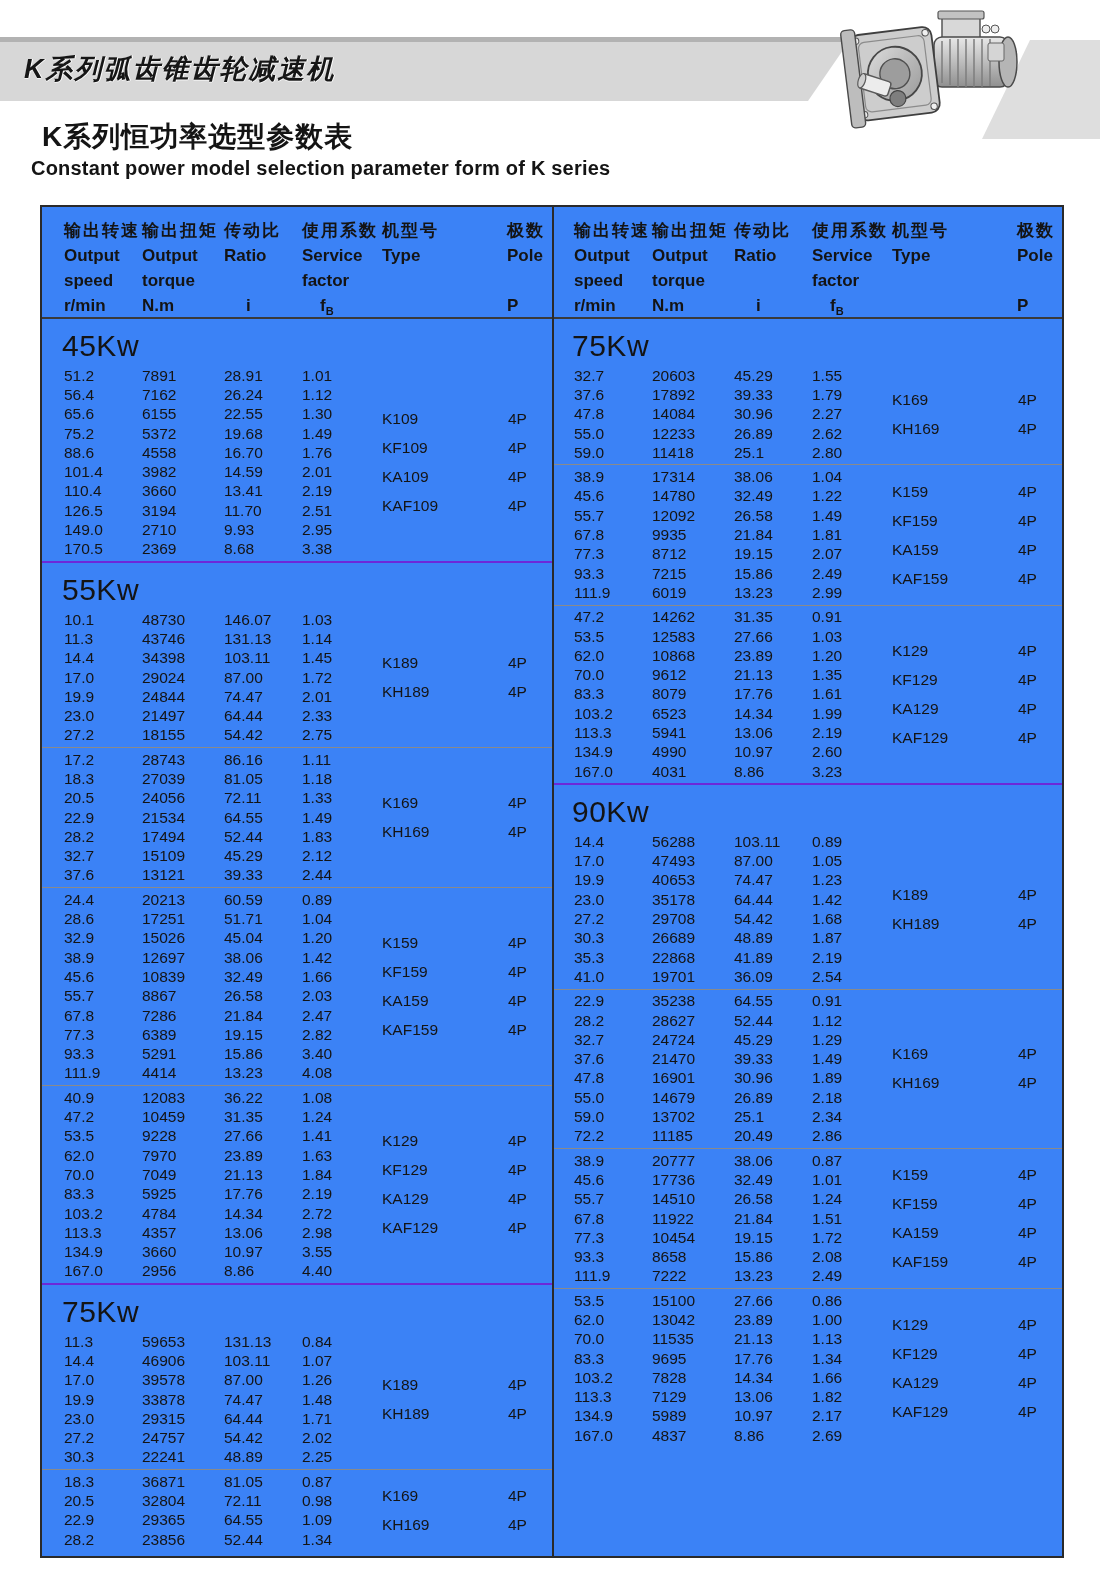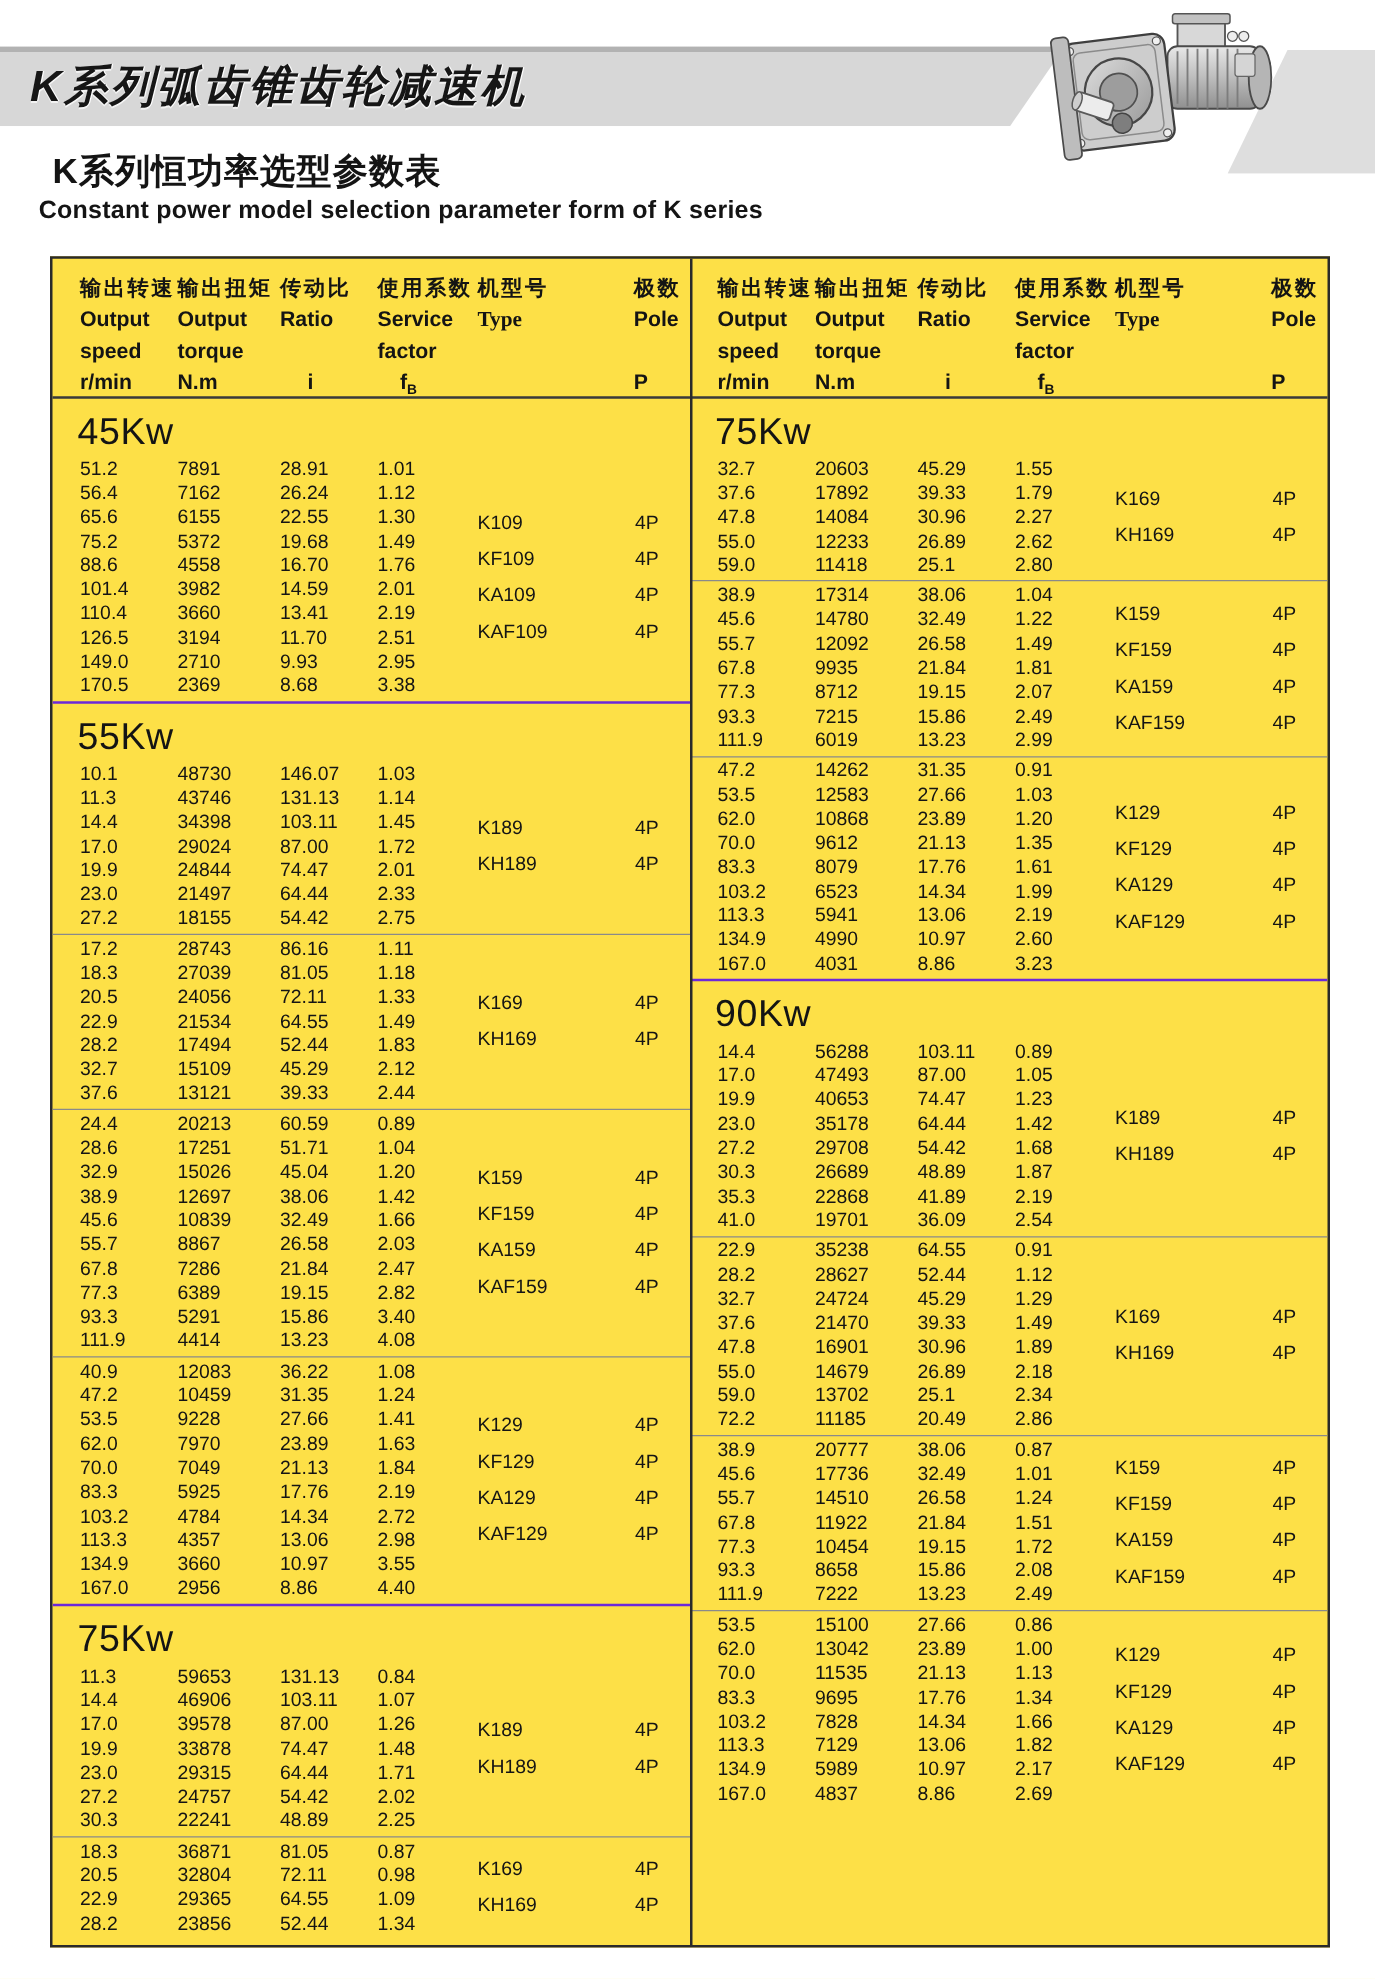--- a/index.html
+++ b/index.html
@@ -3,41 +3,41 @@
 <meta charset="utf-8">
 <style>
   * { box-sizing: border-box; margin: 0; padding: 0; }
   html,body { width: 1100px; height: 1583px; background: #ffffff; font-family: "Liberation Sans", sans-serif; color: #141414; position: relative; overflow: hidden; }
 
   
   .banner { position: absolute; top: 37px; left: 0; width: 852px; height: 64px;
     background: linear-gradient(180deg,#b2b2b2 0,#b2b2b2 5px,#d7d7d7 5px);
     clip-path: polygon(0 0, 100% 0, calc(100% - 44px) 100%, 0 100%);
     display: flex; align-items: center; padding-left: 24px; }
-  .banner-title { font-size: 35px; font-weight: bold; font-style: italic; letter-spacing: 2px; color:#161616;
+  .banner-title { font-size: 27px; font-weight: bold; font-style: italic; letter-spacing: 2px; color:#161616;
     text-shadow: 1px 0 0 #ffffff, 0 1px 0 #f2f2f2; }
   .band-right { position: absolute; top: 40px; left: 956px; width: 144px; height: 99px;
     background: #dedede; clip-path: polygon(74px 0, 100% 0, 100% 100%, 26px 100%); }
   .gear-art { position: absolute; top: 3px; left: 838px; width: 190px; height: 126px; z-index: 3; }
 
   
   .doc-title-zh { position: absolute; left: 42px; top: 118px; font-size: 28px; font-weight: bold; letter-spacing: 1px; }
   .doc-title-en { position: absolute; left: 31px; top: 157px; font-size: 20px; letter-spacing: 0.2px; font-weight: bold; }
 
   
   .param-table { position: absolute; left: 40px; top: 205px; width: 1024px; height: 1353px;
-    border: 2px solid #2a2a2a; display: flex; flex-direction: column; background:#fde047; }
+    border: 2px solid #2a2a2a; display: flex; flex-direction: column; background:#3b82f6; }
   .center-divider { position: absolute; top: 0; bottom: 0; left: 50%; width: 2px; background: #2a2a2a; }
 
   .table-header { height: 112px; border-bottom: 2px solid #3a3a3a; display: grid; grid-template-columns: 1fr 1fr; }
   .header-half { padding: 11px 0 0 22px; display: flex; }
   .hcol { display: flex; flex-direction: column; }
   .hline { height: 25px; line-height: 25px; font-weight: bold; font-size: 17px; white-space: nowrap; }
   .hline.zh { letter-spacing: 2px; }
-  .hc0 { width: 78px; } .hc1 { width: 82px; } .hc2 { width: 78px; } .hc3 { width: 80px; } .hc4 { width: 125px; font-family: Liberation Serif, serif; } .hc5 { flex: 1; }
+  .hc0 { width: 78px; } .hc1 { width: 82px; } .hc2 { width: 78px; } .hc3 { width: 80px; } .hc4 { width: 125px; } .hc5 { flex: 1; }
   .hc2 .hline.unit { padding-left: 22px; }
   .hc3 .hline.unit { padding-left: 18px; }
   .hline sub { font-size: 11px; }
 
   .table-body { flex: 1; display: grid; grid-template-columns: 1fr 1fr; align-items: stretch; }
   .body-half { position: relative; overflow: hidden; }
 
   .section { border-top: 2px solid #6d28d9; }
   .body-half > .section:first-child { border-top: none; }
   .section-title { height: 45px; display: flex; align-items: flex-end; padding: 0 0 1px 20px;

